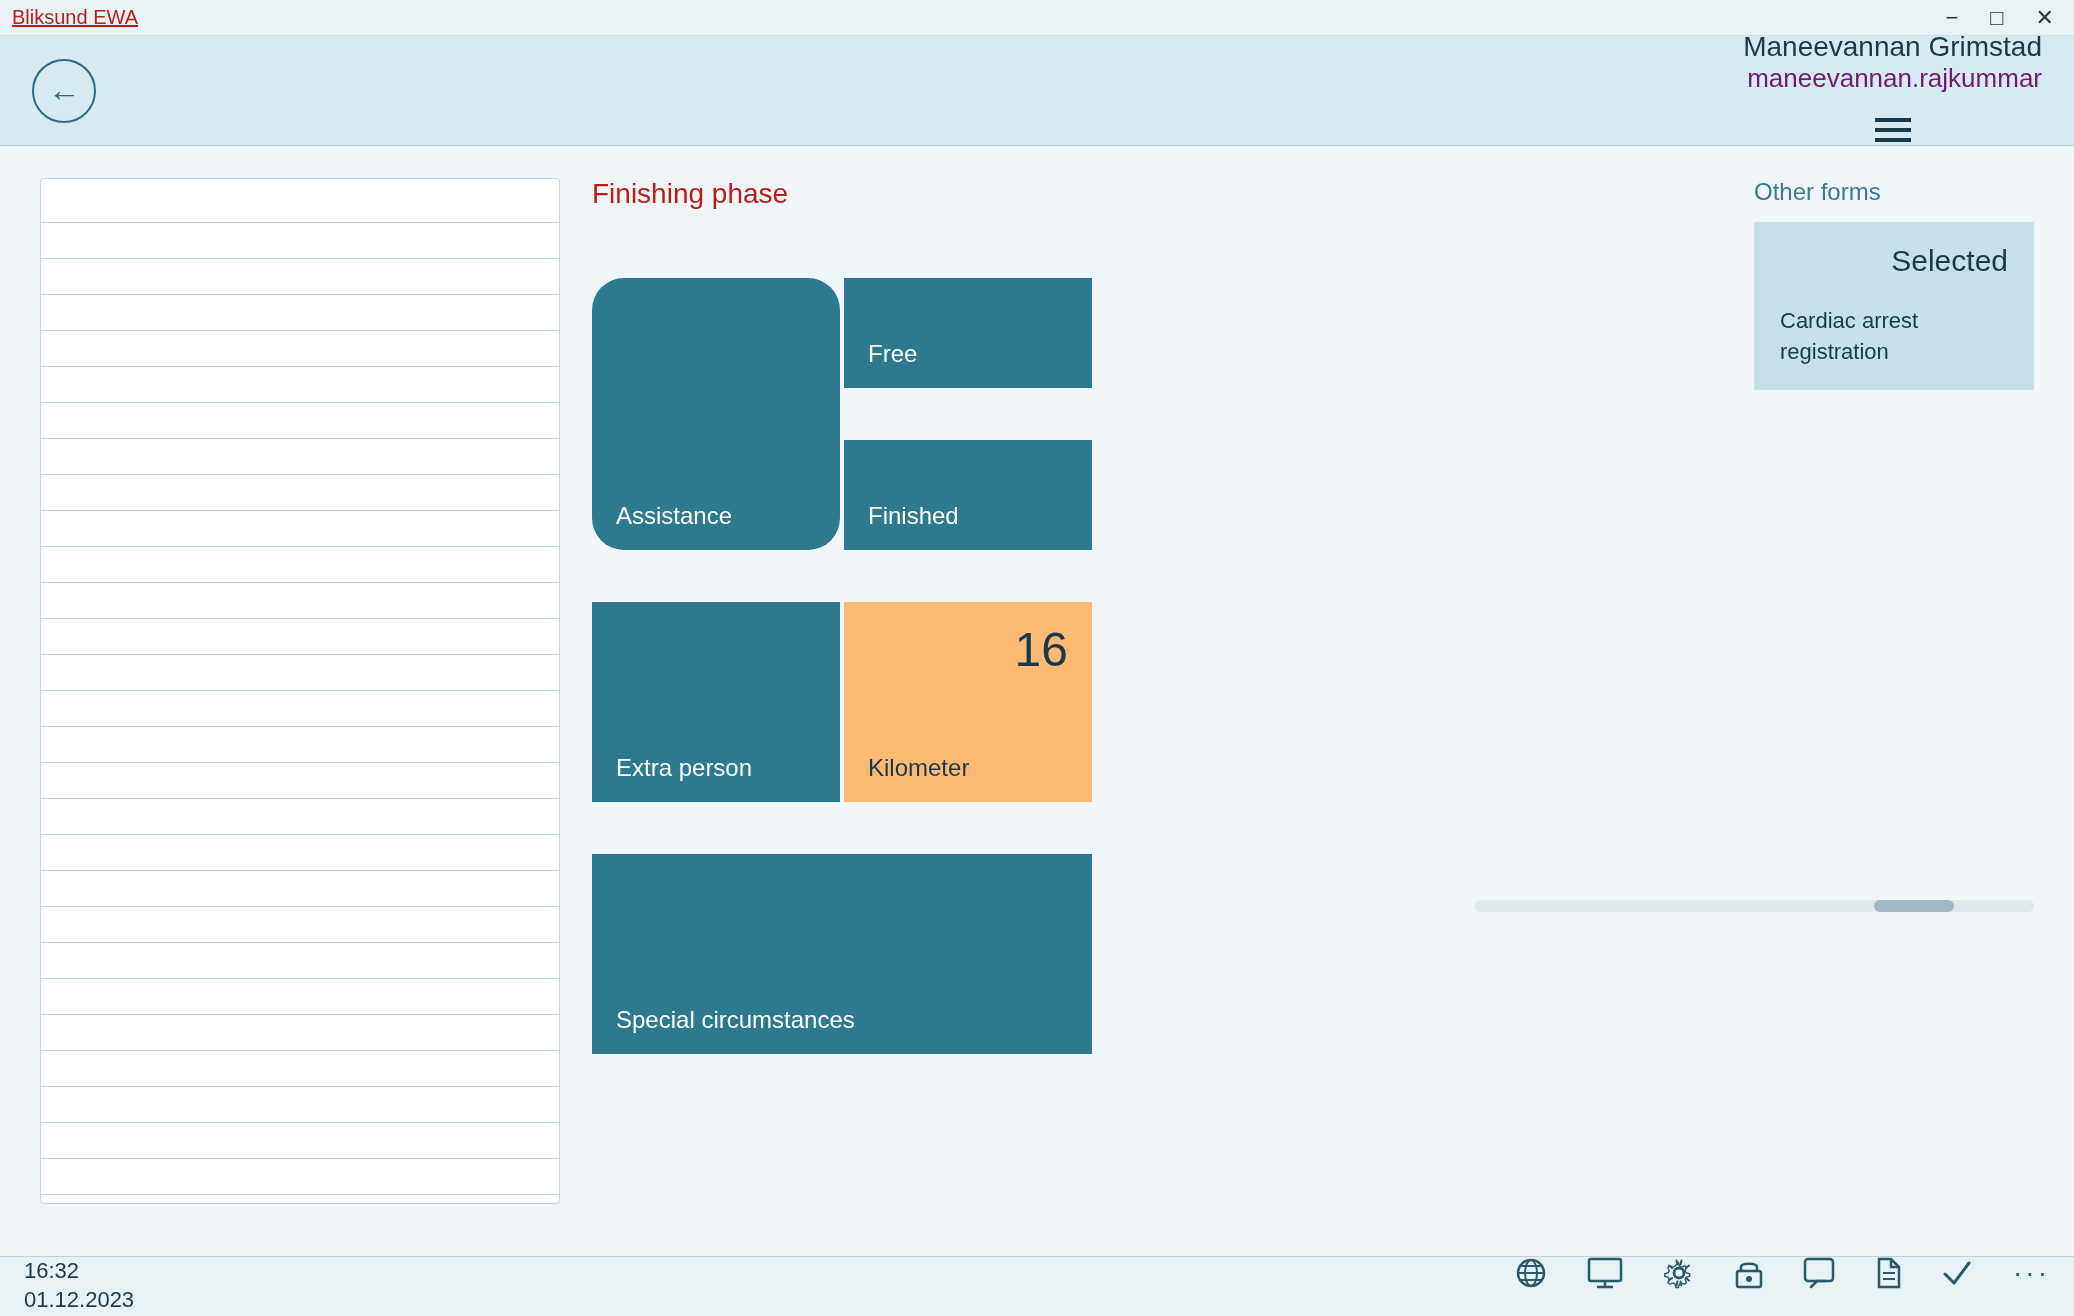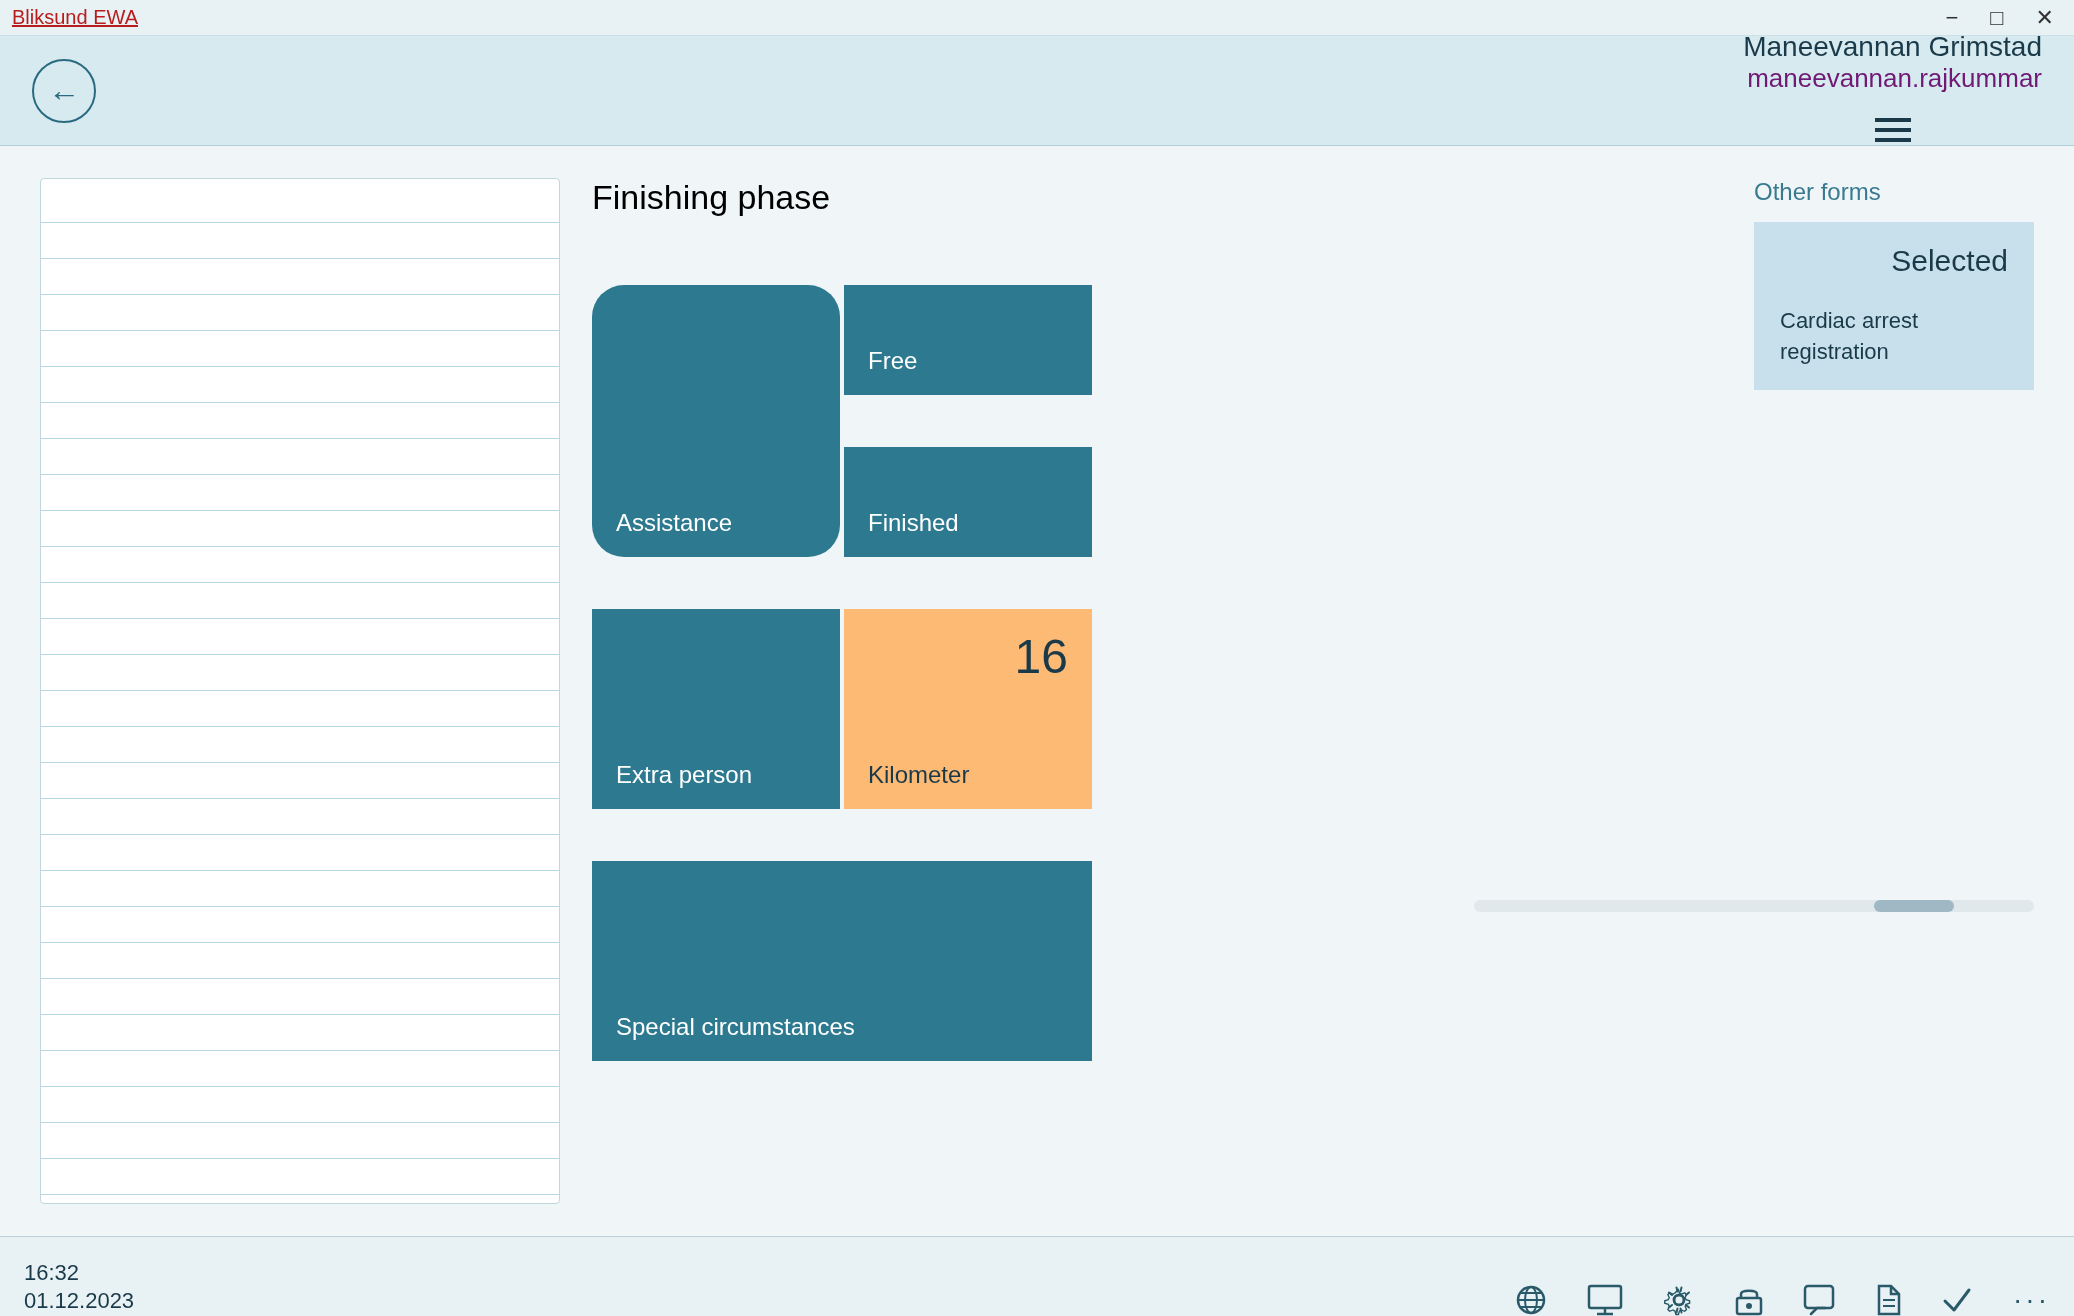--- a/index.html
+++ b/index.html
@@ -77,22 +77,22 @@
         #b8d8e4 36px
       );
       background-position: 0 8px;
     }
 
     
     .middle-panel {
       flex: 1;
     }
     .section-title {
-      font-size: 34px;
-      color: #000000;
+      font-size: 28px;
+      color: #b91c1c;
       margin-bottom: 20px;
       font-weight: 400;
     }
     .grid-container {
       display: grid;
       grid-template-columns: 1fr 1fr;
       grid-template-rows: auto auto auto auto;
       gap: 4px;
       width: 500px;
     }
@@ -168,25 +168,25 @@
       border-radius: 6px;
       margin-left: 400px;
     }
 
     
     .taskbar {
       position: absolute;
       bottom: 0;
       left: 0;
       right: 0;
-      height: 80px;
+      height: 60px;
       background: #e8f2f5;
       border-top: 1px solid #c0d0d8;
       display: flex;
-      align-items: flex-end;
+      align-items: flex-start;
       padding: 0 24px;
     }
     .taskbar-time { font-size: 22px; color: #1a3a4a; line-height: 1.3; }
     .taskbar-icons {
       margin-left: auto;
       display: flex;
       align-items: center;
       gap: 40px;
     }
     .taskbar-icon {

